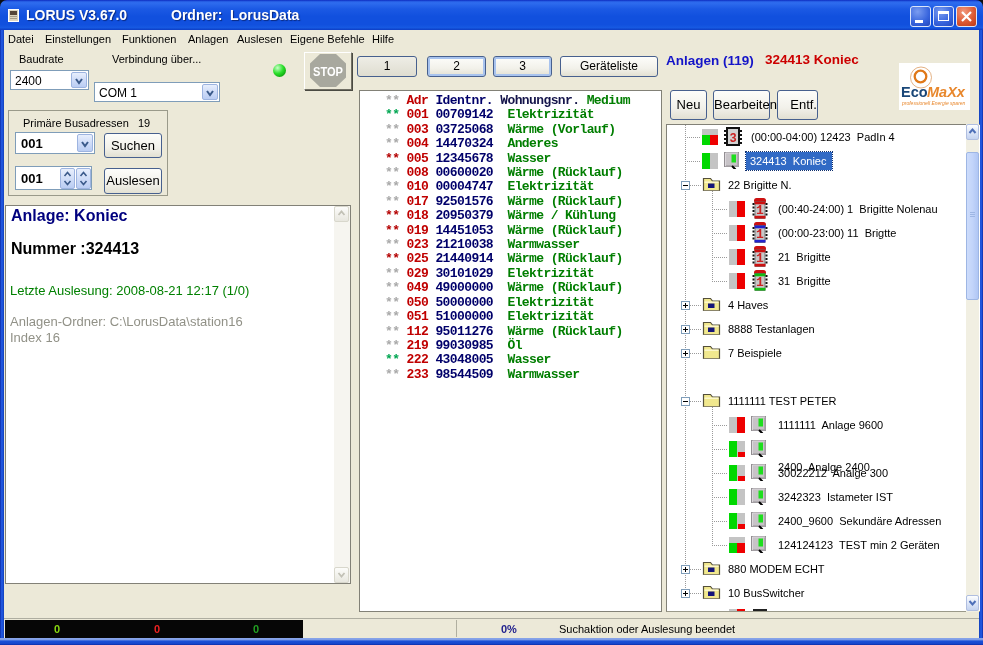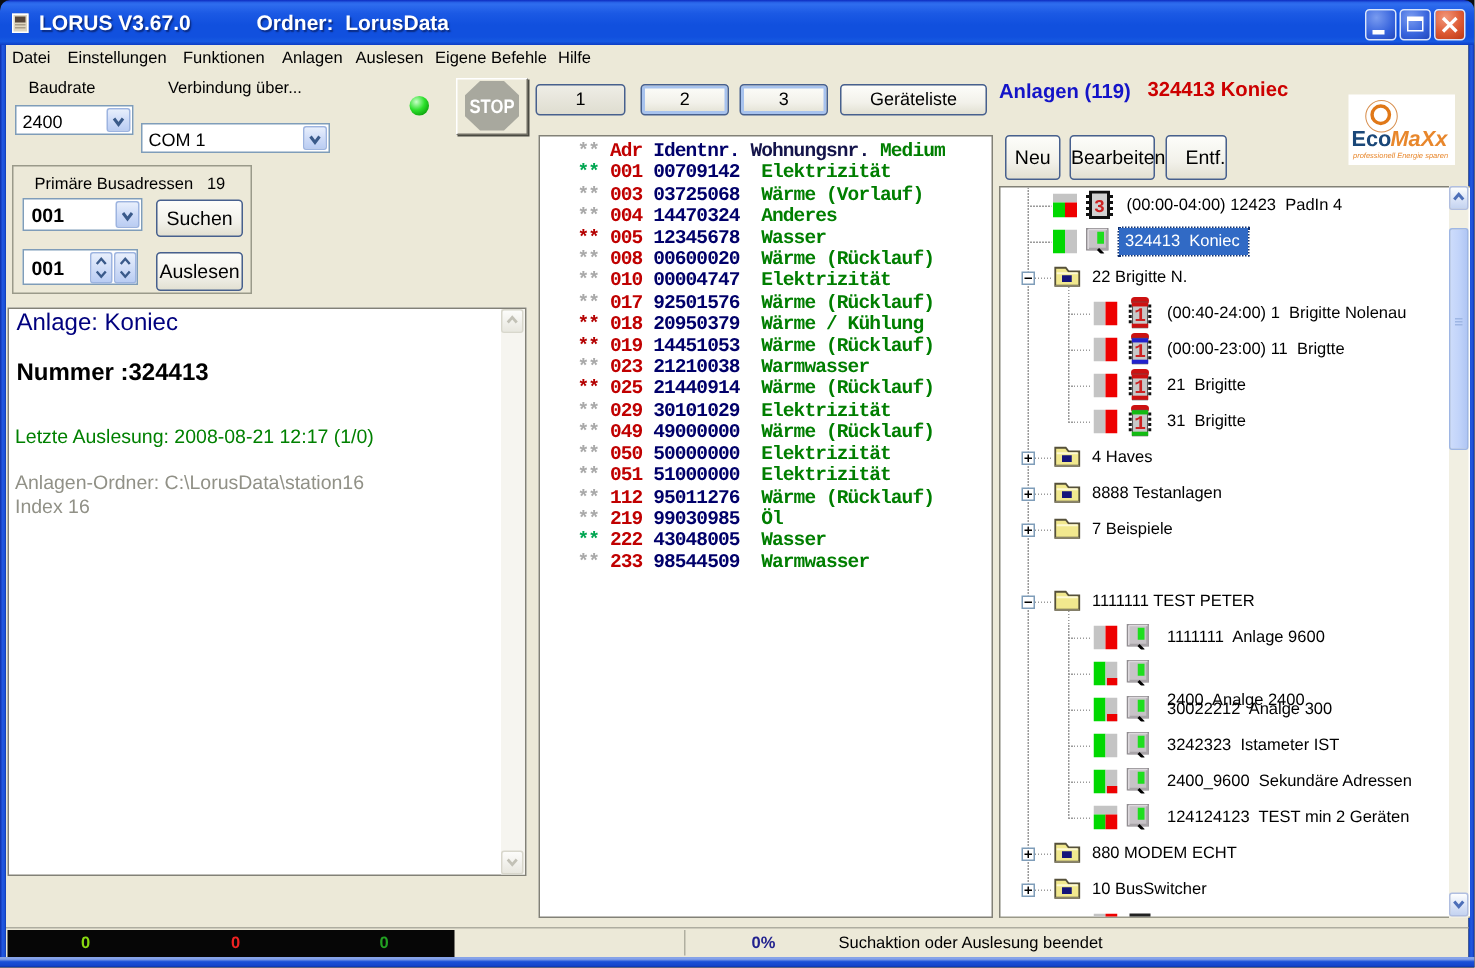--- a/index.html
+++ b/index.html
@@ -124,21 +124,21 @@
   <span class="ab" style="left:60px;top:1px;width:15px;height:21px;border-radius:2px;background:linear-gradient(#e8effc,#bacdf3);border:1px solid #9db4e0;box-sizing:border-box;">
     <svg width="13" height="19">
         <path d="M3.5 7 L6.5 3.5 L9.5 7" fill="none" stroke="#3a5a8a" stroke-width="1.6"></path>
         <path d="M3.5 12 L6.5 15.5 L9.5 12" fill="none" stroke="#3a5a8a" stroke-width="1.6"></path>
       </svg>
   </span>
 </div>
 <div class="ab btn" style="left:104px;top:168px;width:58px;height:26px;line-height:24px;">Auslesen</div>
 
 <div class="ab" style="left:5px;top:205px;width:346px;height:379px;background:#fff;border:1px solid #828177;box-sizing:border-box;"></div>
-<div class="ab" style="left:11px;top:207px;font-size:16px;font-weight:normal;color:#00007e;">Anlage: Koniec</div>
+<div class="ab" style="left:11px;top:207px;font-size:16px;font-weight:bold;color:#00007e;">Anlage: Koniec</div>
 <div class="ab" style="left:11px;top:240px;font-size:16px;font-weight:bold;color:#000;">Nummer :324413</div>
 <div class="ab" style="left:10px;top:283px;font-size:13px;color:#008000;">Letzte Auslesung: 2008-08-21 12:17 (1/0)</div>
 <div class="ab" style="left:10px;top:314px;font-size:13px;color:#919187;">Anlagen-Ordner: C:\LorusData\station16</div>
 <div class="ab" style="left:10px;top:330px;font-size:13px;color:#919187;">Index 16</div>
 
 <div class="ab" style="left:334px;top:206px;width:16px;height:377px;background:#f6f5f0;">
   <div class="ab" style="left:0;top:0;width:15px;height:16px;border:1px solid #d8d7cc;border-radius:2px;background:linear-gradient(#fcfcfa,#e8e7df);box-sizing:border-box;">
     <svg width="13" height="14">
         <path d="M3.5 8 L6.5 4.5 L9.5 8" fill="none" stroke="#c2c1b6" stroke-width="1.8"></path>
       </svg></div>

